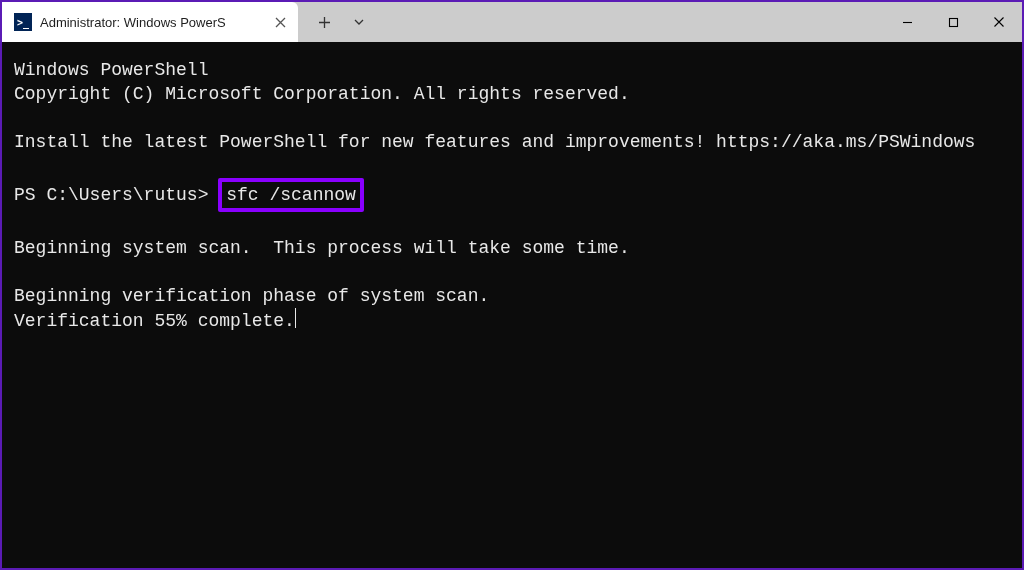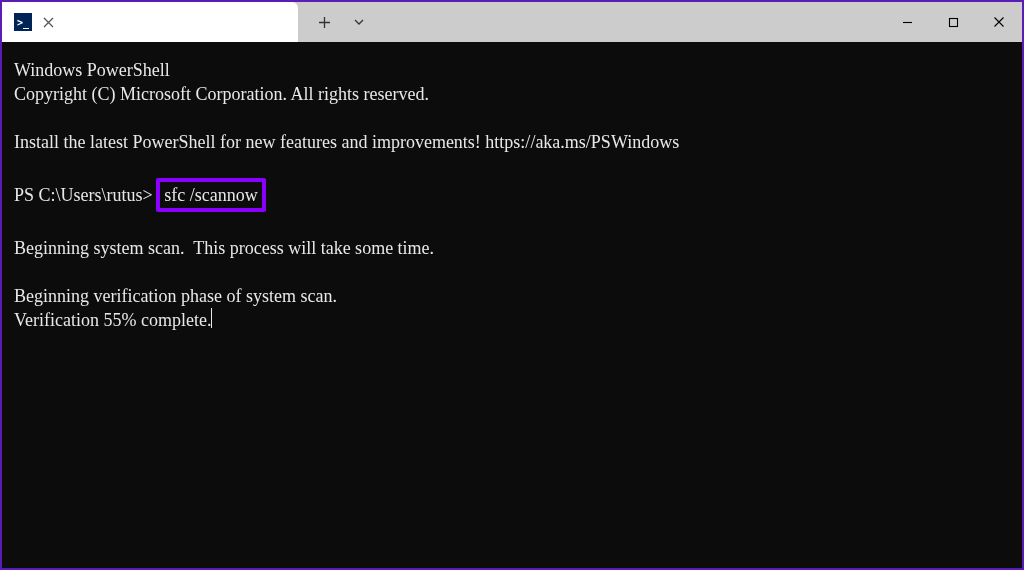--- a/index.html
+++ b/index.html
@@ -96,21 +96,21 @@
       height: 100%;
       display: flex;
       align-items: center;
       justify-content: center;
       color: #000;
     }
     .terminal {
       flex: 1;
       background: #0c0c0c;
       padding: 16px 12px;
-      font-family: Liberation Serif, serif;
+      font-family: Liberation Mono, monospace;
       font-size: 18px;
       line-height: 24px;
       color: #e8e8e8;
       white-space: pre-wrap;
       word-break: break-all;
       font-weight: 500;
     }
     .hl {
       display: inline-block;
       border: 4px solid #8a00ff;
@@ -129,20 +129,21 @@
   </style>
 </head>
 <body>
 
 <div class="window">
   <div class="titlebar">
     <div class="tab">
       <div class="tab-icon">
           <span>&gt;_</span>
         </div>
+      <div class="tab-title">Administrator: Windows PowerS</div>
       <div class="tab-close">
         <svg width="11" height="11" viewBox="0 0 11 11">
             <path d="M1 1 L10 10 M10 1 L1 10" stroke="#555" stroke-width="1.3" fill="none"></path>
           </svg>
       </div>
     </div>
     <div class="tabbar-rest">
       <div class="tab-btn">
         <svg width="13" height="13" viewBox="0 0 13 13">
             <path d="M6.5 1 V12 M1 6.5 H12" stroke="#333" stroke-width="1.3" fill="none"></path>

